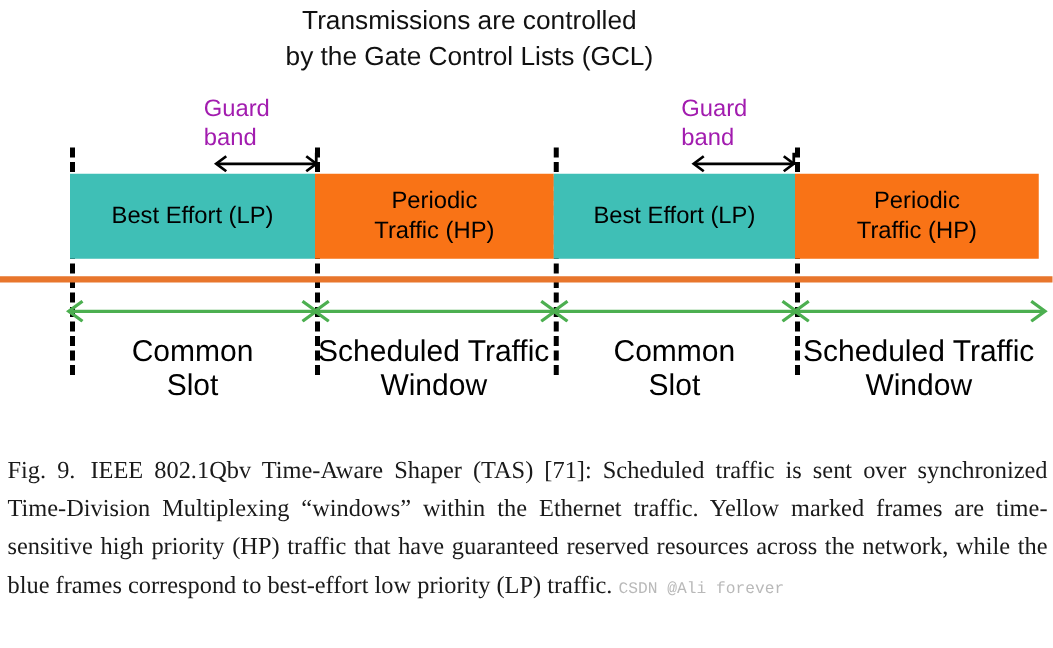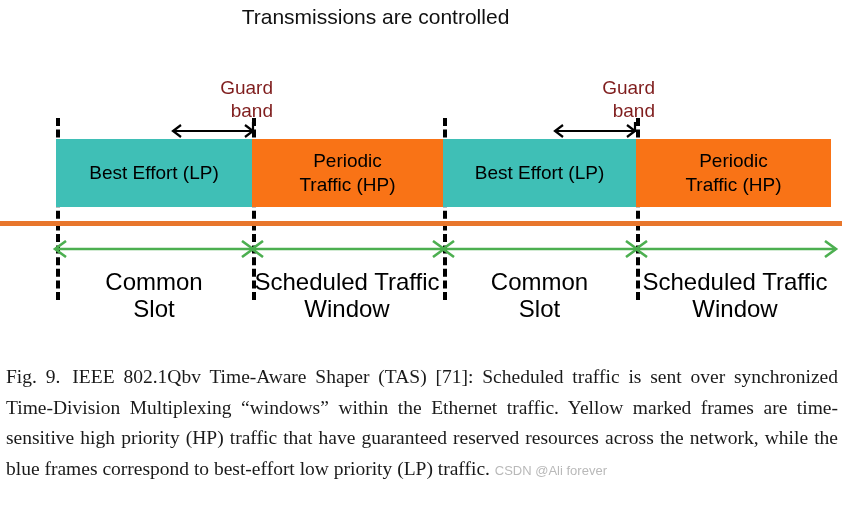--- a/index.html
+++ b/index.html
@@ -24,24 +24,24 @@
     width: 751px;
     text-align: center;
     font-size: 21px;
     line-height: 29px;
     color: #111111;
   }
 
   
   .guard-label {
     position: absolute;
-    color: #7f1d1d;
+    color: #a21caf;
     font-size: 19px;
     line-height: 23px;
-    text-align: right;
+    text-align: left;
     width: 110px;
   }
   #guard-label-1 { left: 163px; top: 76px; }
   #guard-label-2 { left: 545px; top: 76px; }
 
   
   .guard-arrow { position: absolute; height: 16px; }
   #guard-arrow-1 { left: 168px; top: 122px; width: 90px; }
   #guard-arrow-2 { left: 550px; top: 122px; width: 90px; }
 
@@ -113,32 +113,33 @@
     top: 362px;
     width: 832px;
     font-family: "Liberation Serif", serif;
     font-size: 19.5px;
     line-height: 30.5px;
     text-align: justify;
     color: #1a1a1a;
   }
   #caption .figno { margin-right: 12px; }
   #watermark {
-    font-family: Liberation Sans, sans-serif;
+    font-family: Liberation Mono, monospace;
     font-size: 13px;
     color: #b9b9b9;
     white-space: nowrap;
     margin-top: 10px;
   }
 </style>
 </head>
 <body>
 
 <div id="title-block">
   <div>Transmissions are controlled</div>
+  <div>by the Gate Control Lists (GCL)</div>
 </div>
 
 <div class="guard-label" id="guard-label-1">
   <div>Guard</div>
   <div>band</div>
 </div>
 <div class="guard-label" id="guard-label-2">
   <div>Guard</div>
   <div>band</div>
 </div>

